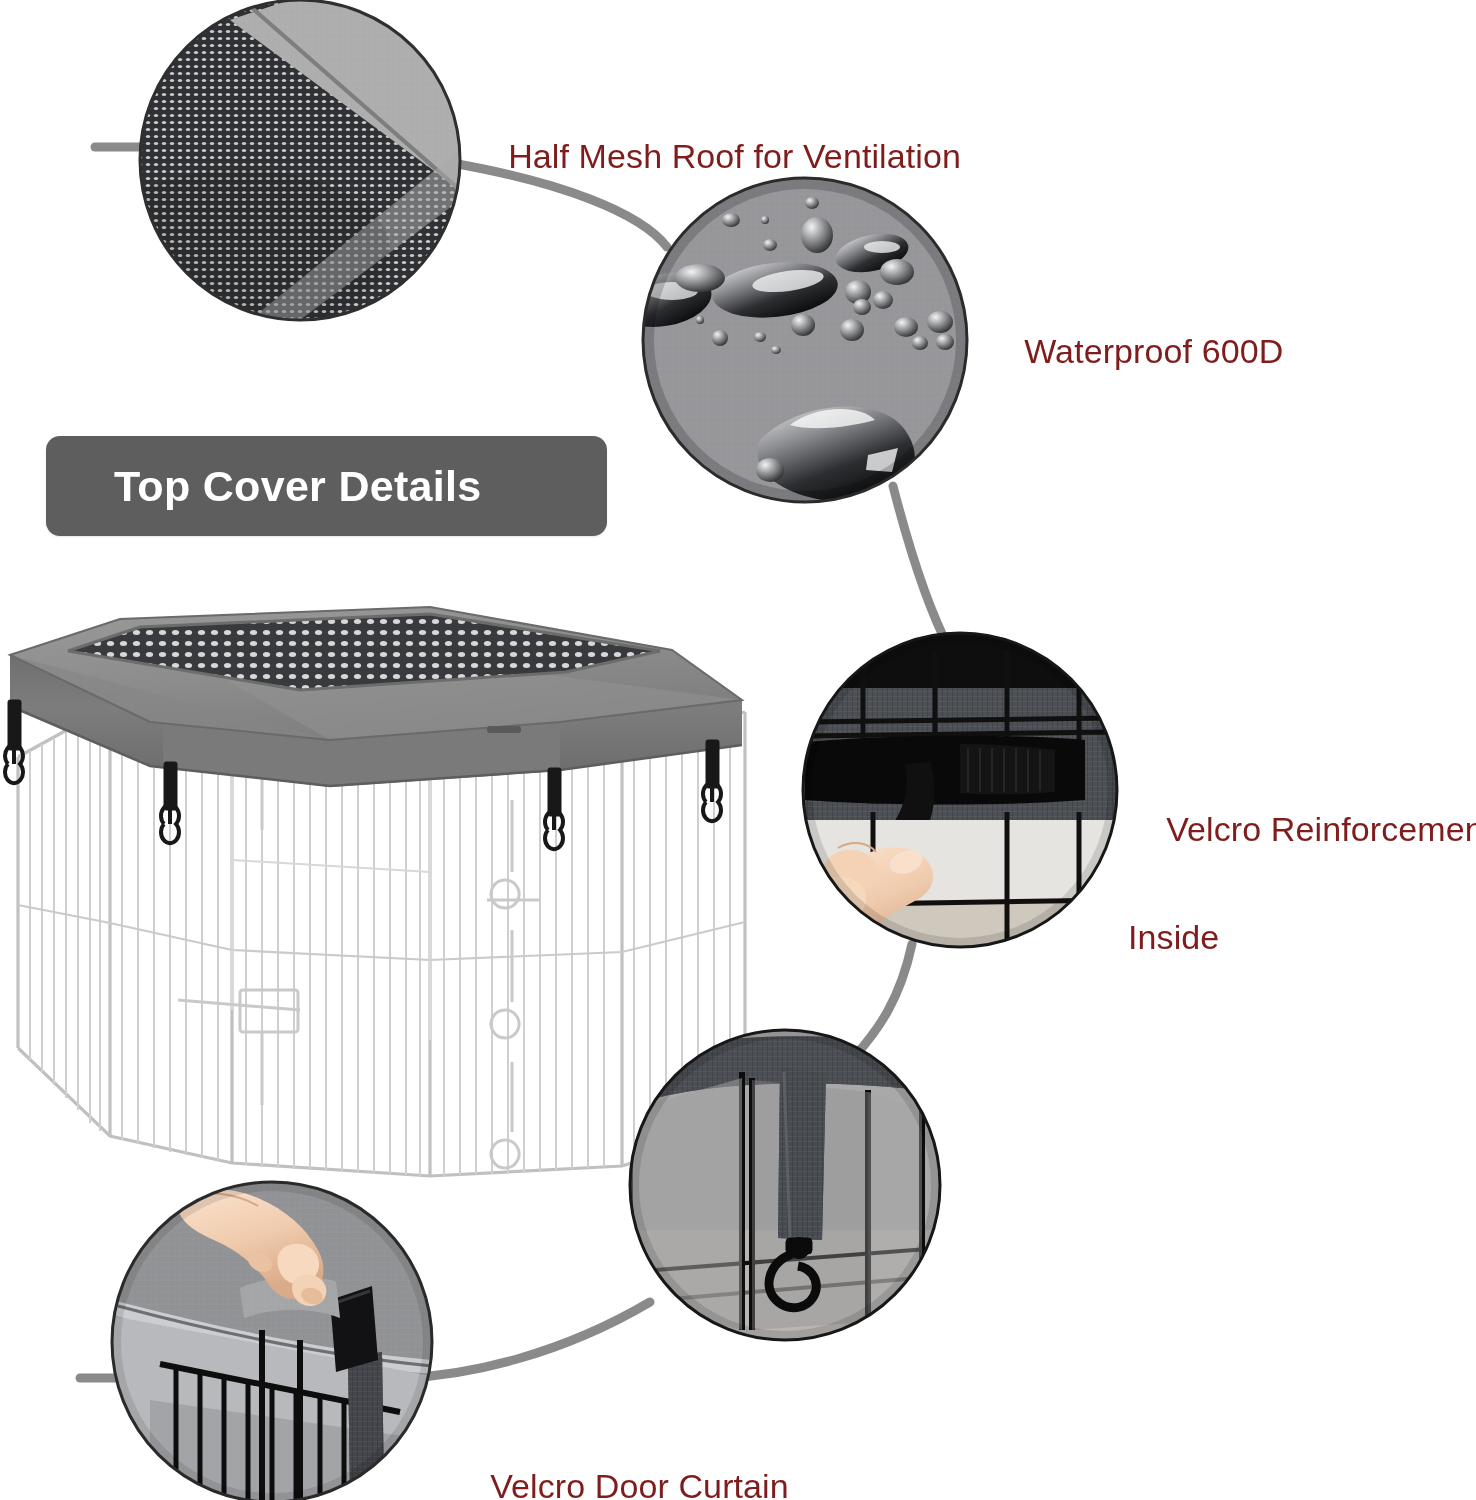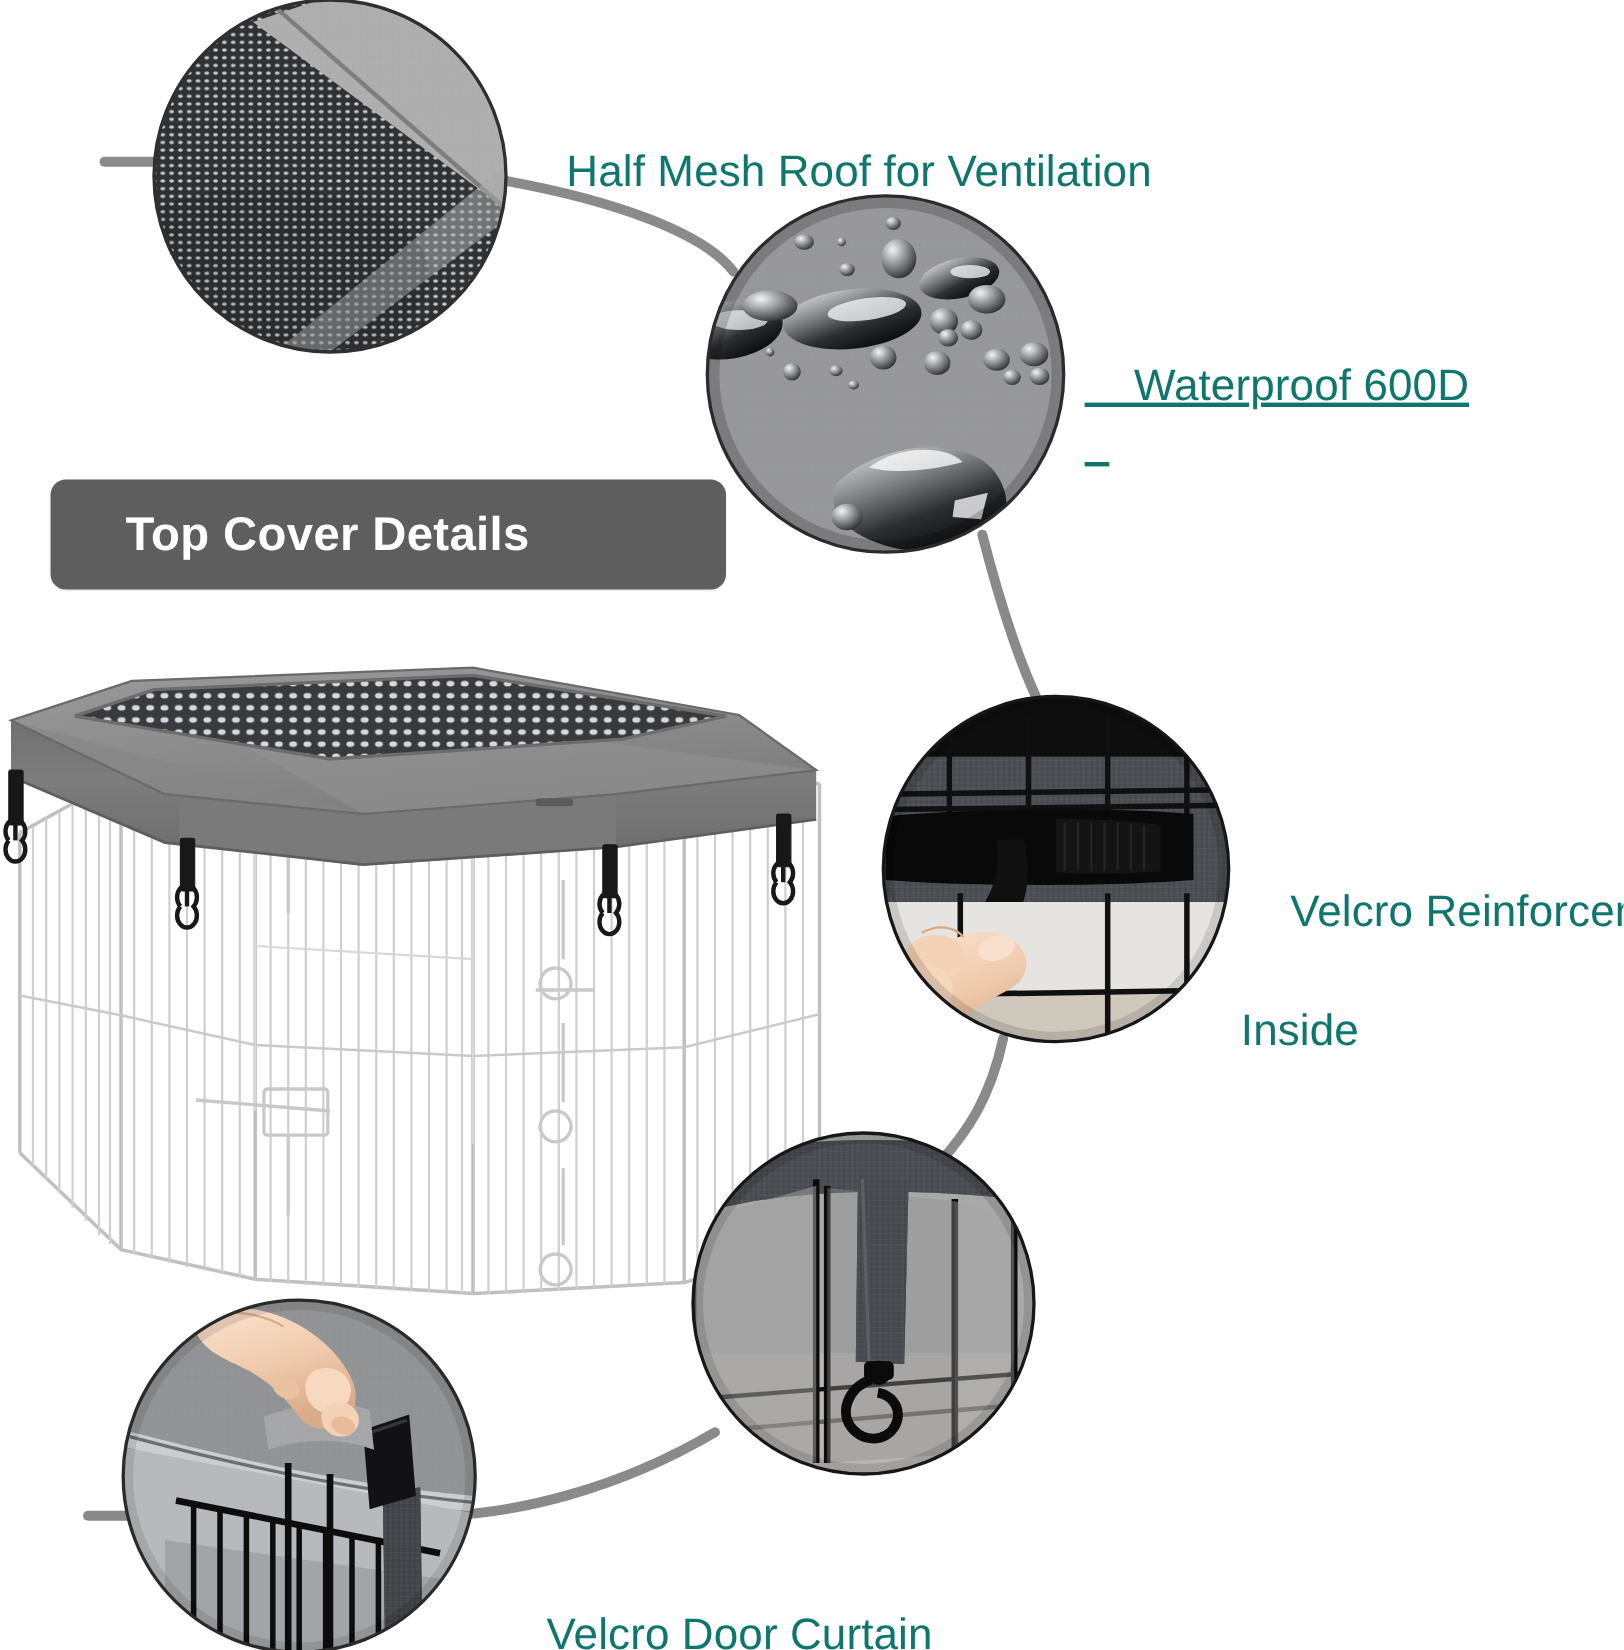--- a/index.html
+++ b/index.html
@@ -8,33 +8,33 @@
     width:1476px;height:1500px;position:relative;overflow:hidden;
     font-family:"Liberation Sans","DejaVu Sans",sans-serif;
     color:#111111;
   }
   .stage{position:absolute;inset:0;width:1476px;height:1500px;}
   .svg-layer{position:absolute;left:0;top:0;width:1476px;height:1500px;}
 
   
   .label{
     position:absolute;
-    font-size:40px;
+    font-size:34px;
     line-height:54px;
-    color:#0f766e;
+    color:#7f1d1d;
     letter-spacing:.1px;
     white-space:pre;
     font-weight:400;
   }
   .label .l2{display:block;}
 
   
   .badge{
     position:absolute;
-    left:46px;top:436px;width:614px;height:100px;
+    left:46px;top:436px;width:561px;height:100px;
     background:#5e5e5e;
     border-radius:14px;
     display:flex;align-items:center;
     box-shadow:0 1px 2px rgba(0,0,0,.10);
   }
   .badge-text{
     color:#ffffff;
     font-size:43px;
     font-weight:bold;
     letter-spacing:.3px;
@@ -515,21 +515,21 @@
   </svg>
 
   <div class="badge">
     <span class="badge-text">Top Cover Details</span>
   </div>
 
   <div class="label" style="left:470px;top:75px;">
     <span>Half Mesh Roof for Ventilation</span>
   </div>
 
-  <div class="label" style="left:986px;top:270px;text-decoration:underline;">
+  <div class="label" style="left:986px;top:270px;">
     <span>Waterproof 600D</span>
   </div>
 
   <div class="label" style="left:1128px;top:748px;">
     <span>Velcro Reinforcement</span>
     <span class="l2">Inside</span>
   </div>
 
   <div class="label" style="left:955px;top:1178px;">
   </div>

